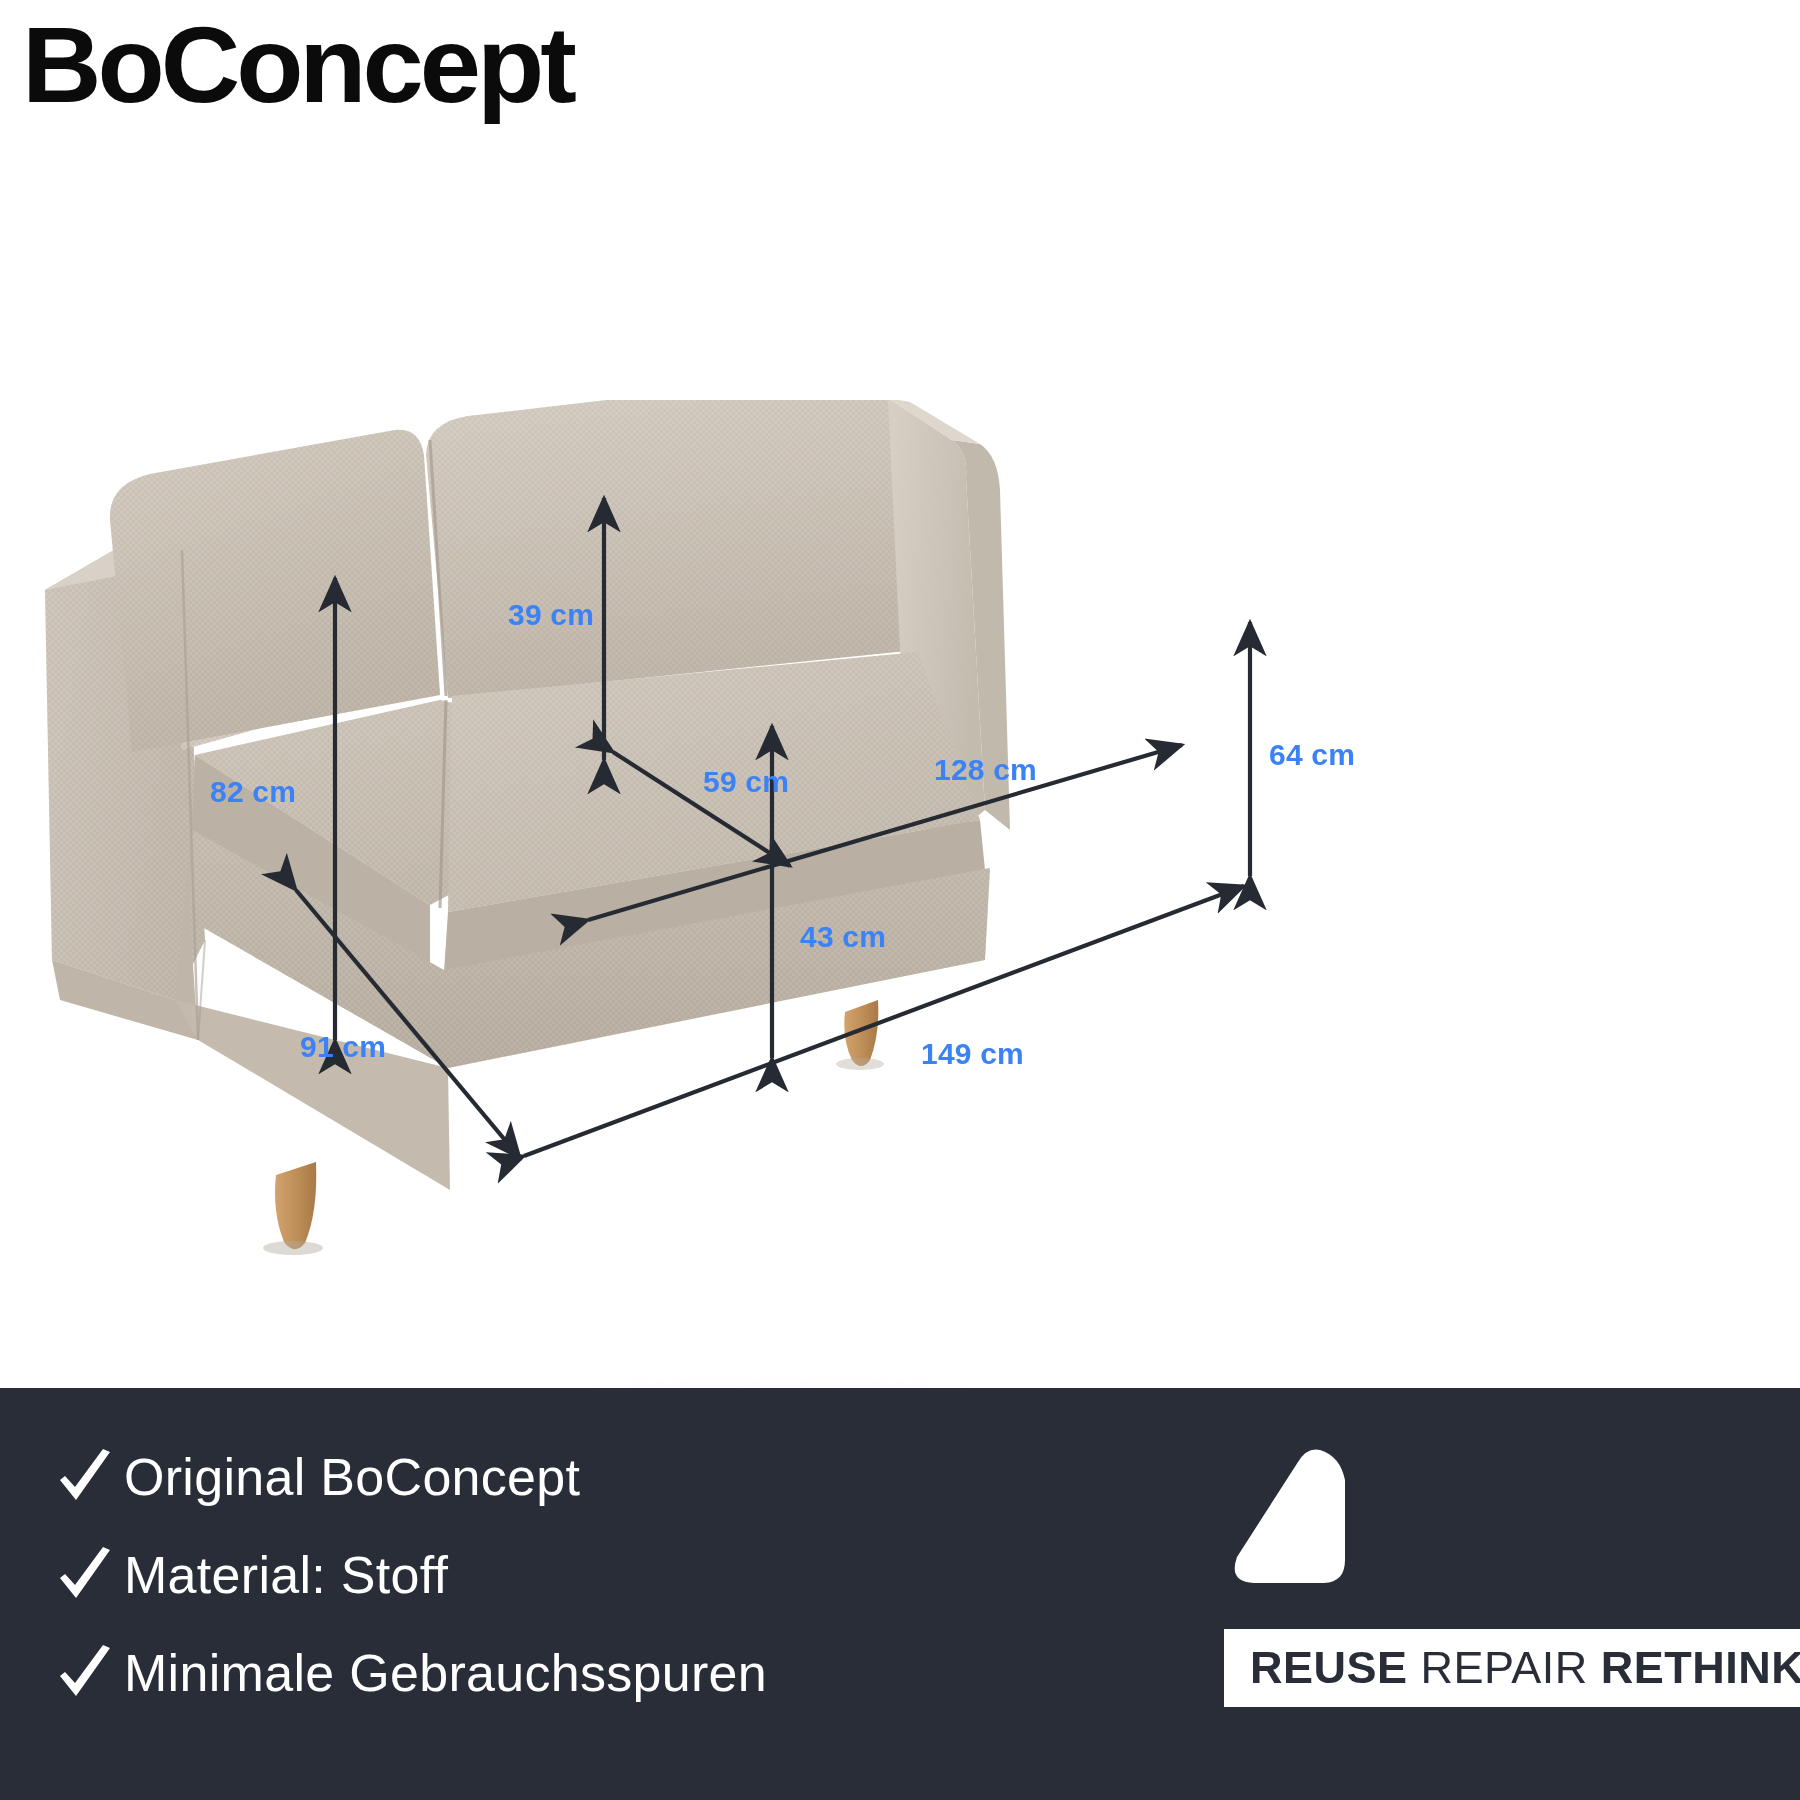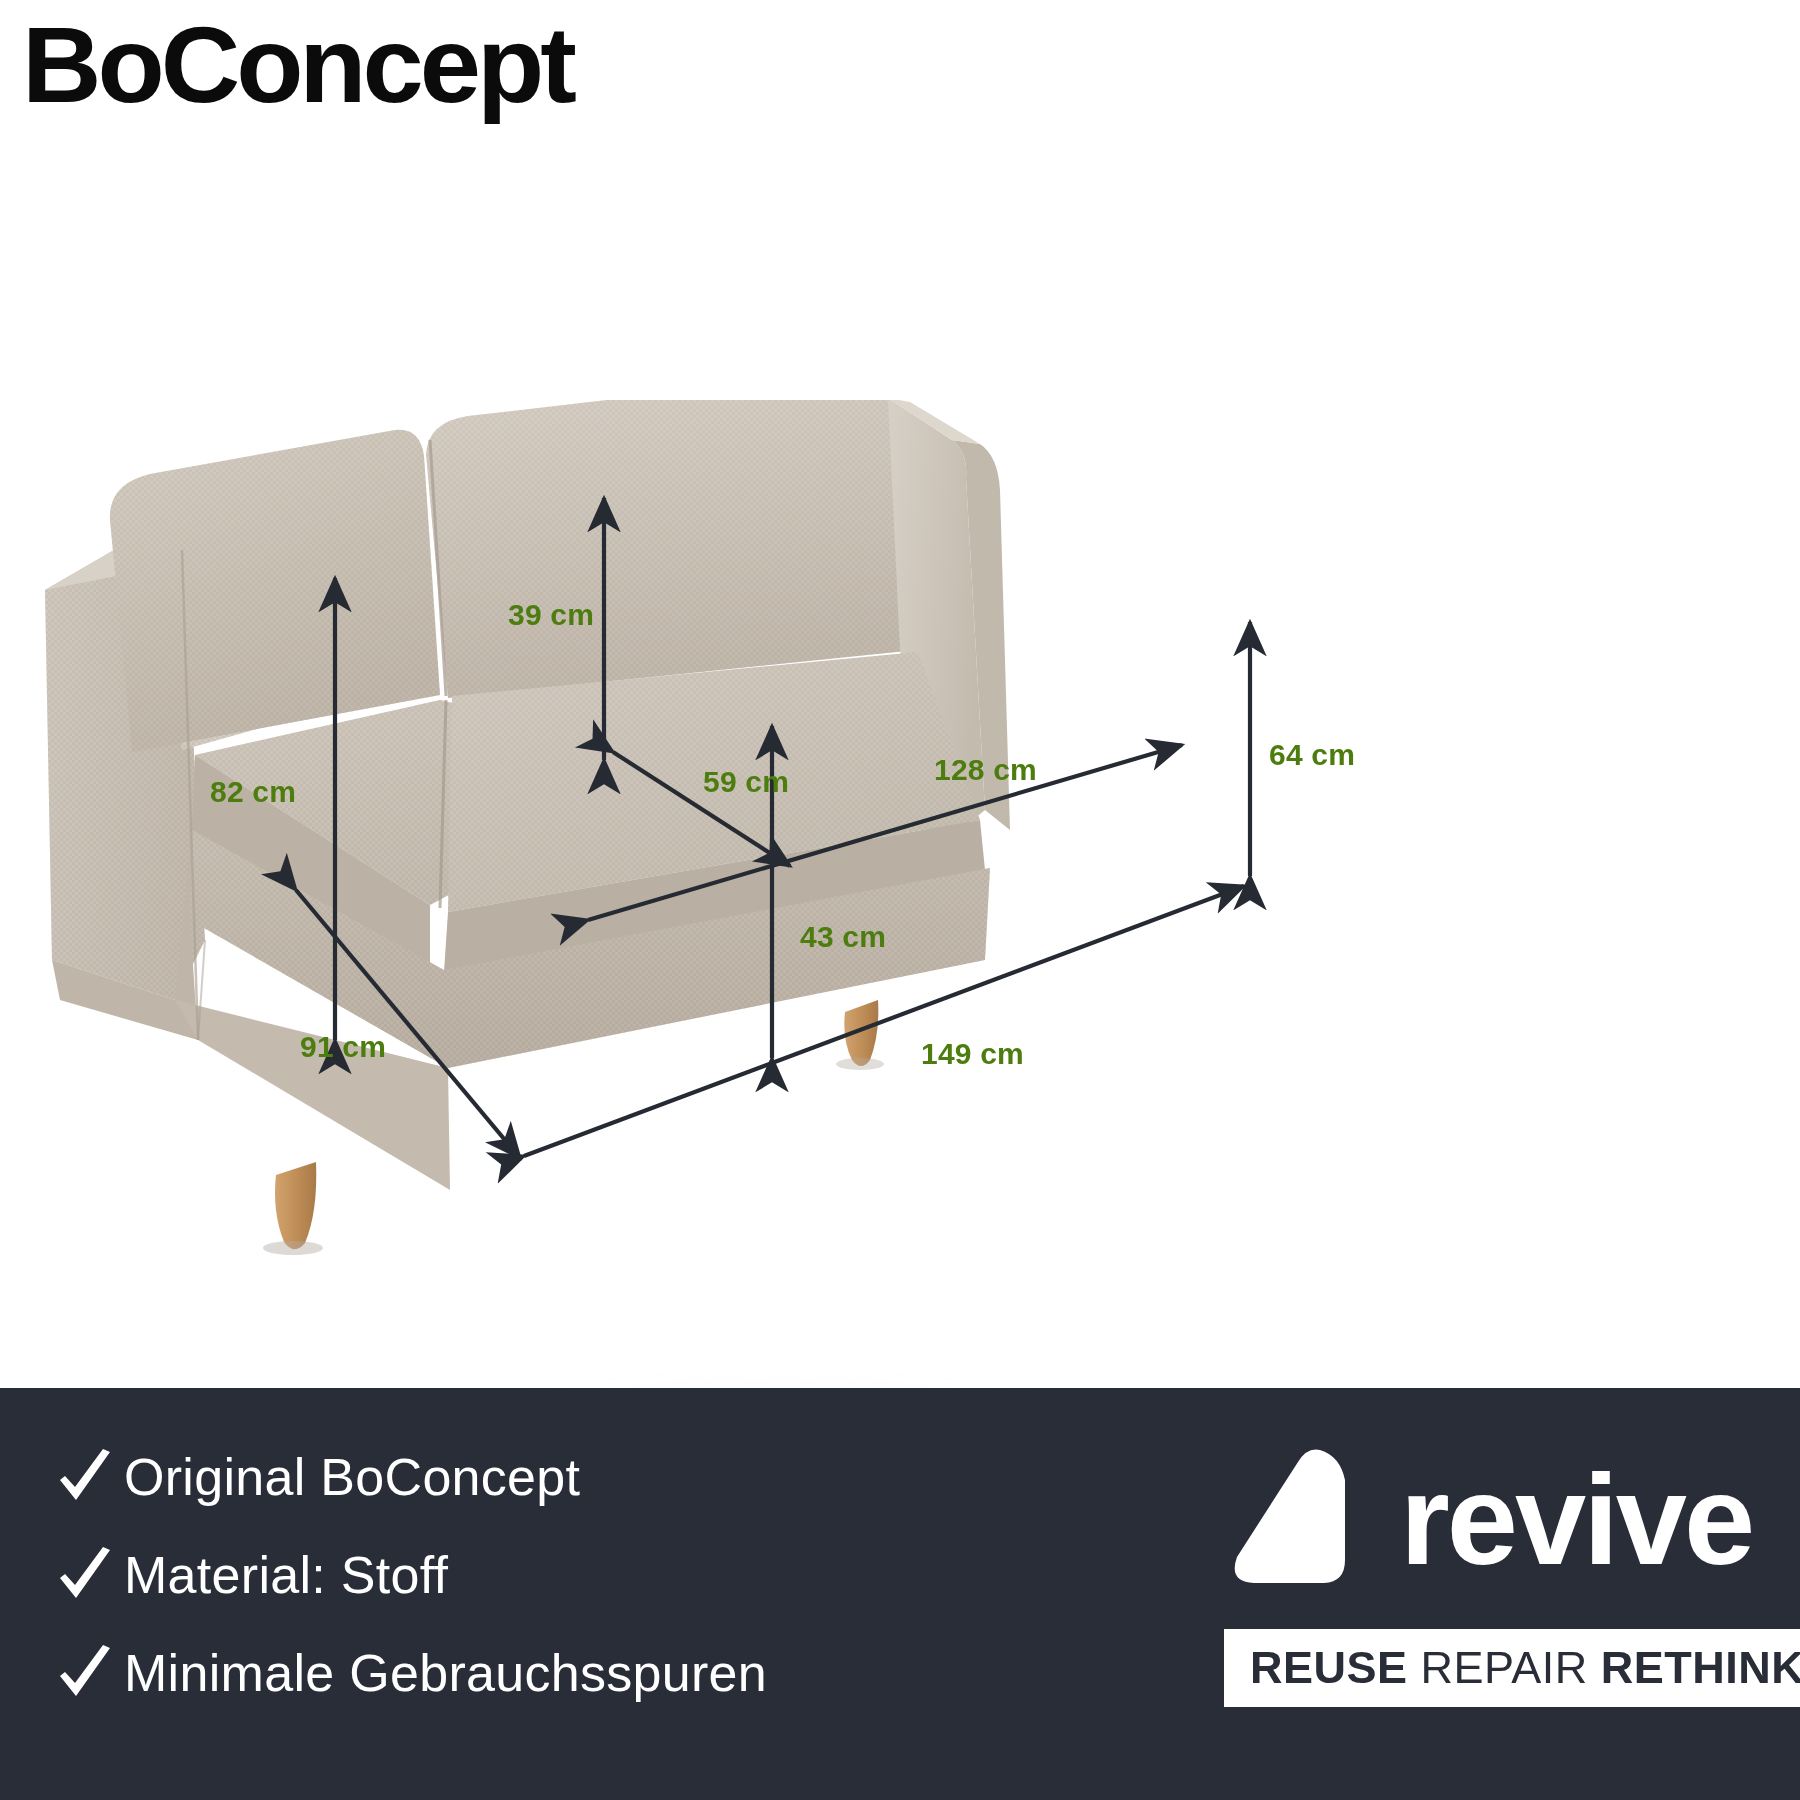--- a/index.html
+++ b/index.html
@@ -44,21 +44,21 @@
   
   .sofa{position:absolute;left:0;top:0;width:1800px;height:900px;}
 
   
   .dims{position:absolute;left:0;top:0;width:1800px;height:1800px;pointer-events:none;}
   .dim-label{
     position:absolute;
     font-family:"Liberation Sans", sans-serif;
     font-weight:bold;
     font-size:30px;
-    color:#4d7c0f;
+    color:#3b82f6;
     white-space:nowrap;
     letter-spacing:.2px;
   }
 
   
   .banner{
     position:absolute;left:0;top:1388px;width:1800px;height:412px;
     background:#282d38;
   }
   .features{
@@ -309,21 +309,20 @@
 
     </div>
 
     <div class="revive">
       <div class="revive-top">
         <span class="revive-mark">
           <svg width="150" height="152" viewBox="0 0 150 152">
             <path d="M96,8 Q116,14 121,38 L121,118 Q121,140 100,141 L30,141 Q4,140 13,115 L74,20 Q83,5 96,8 Z" fill="#ffffff"></path>
           </svg>
         </span>
-        <span class="revive-word">revive</span>
       </div>
       <div class="revive-tag">
         <span class="tag-txt">
           <span class="tag-b">REUSE</span><span>&nbsp;</span><span class="tag-l">REPAIR</span><span>&nbsp;</span><span class="tag-b">RETHINK</span>
         </span>
       </div>
     </div>
 
   </div>
 

